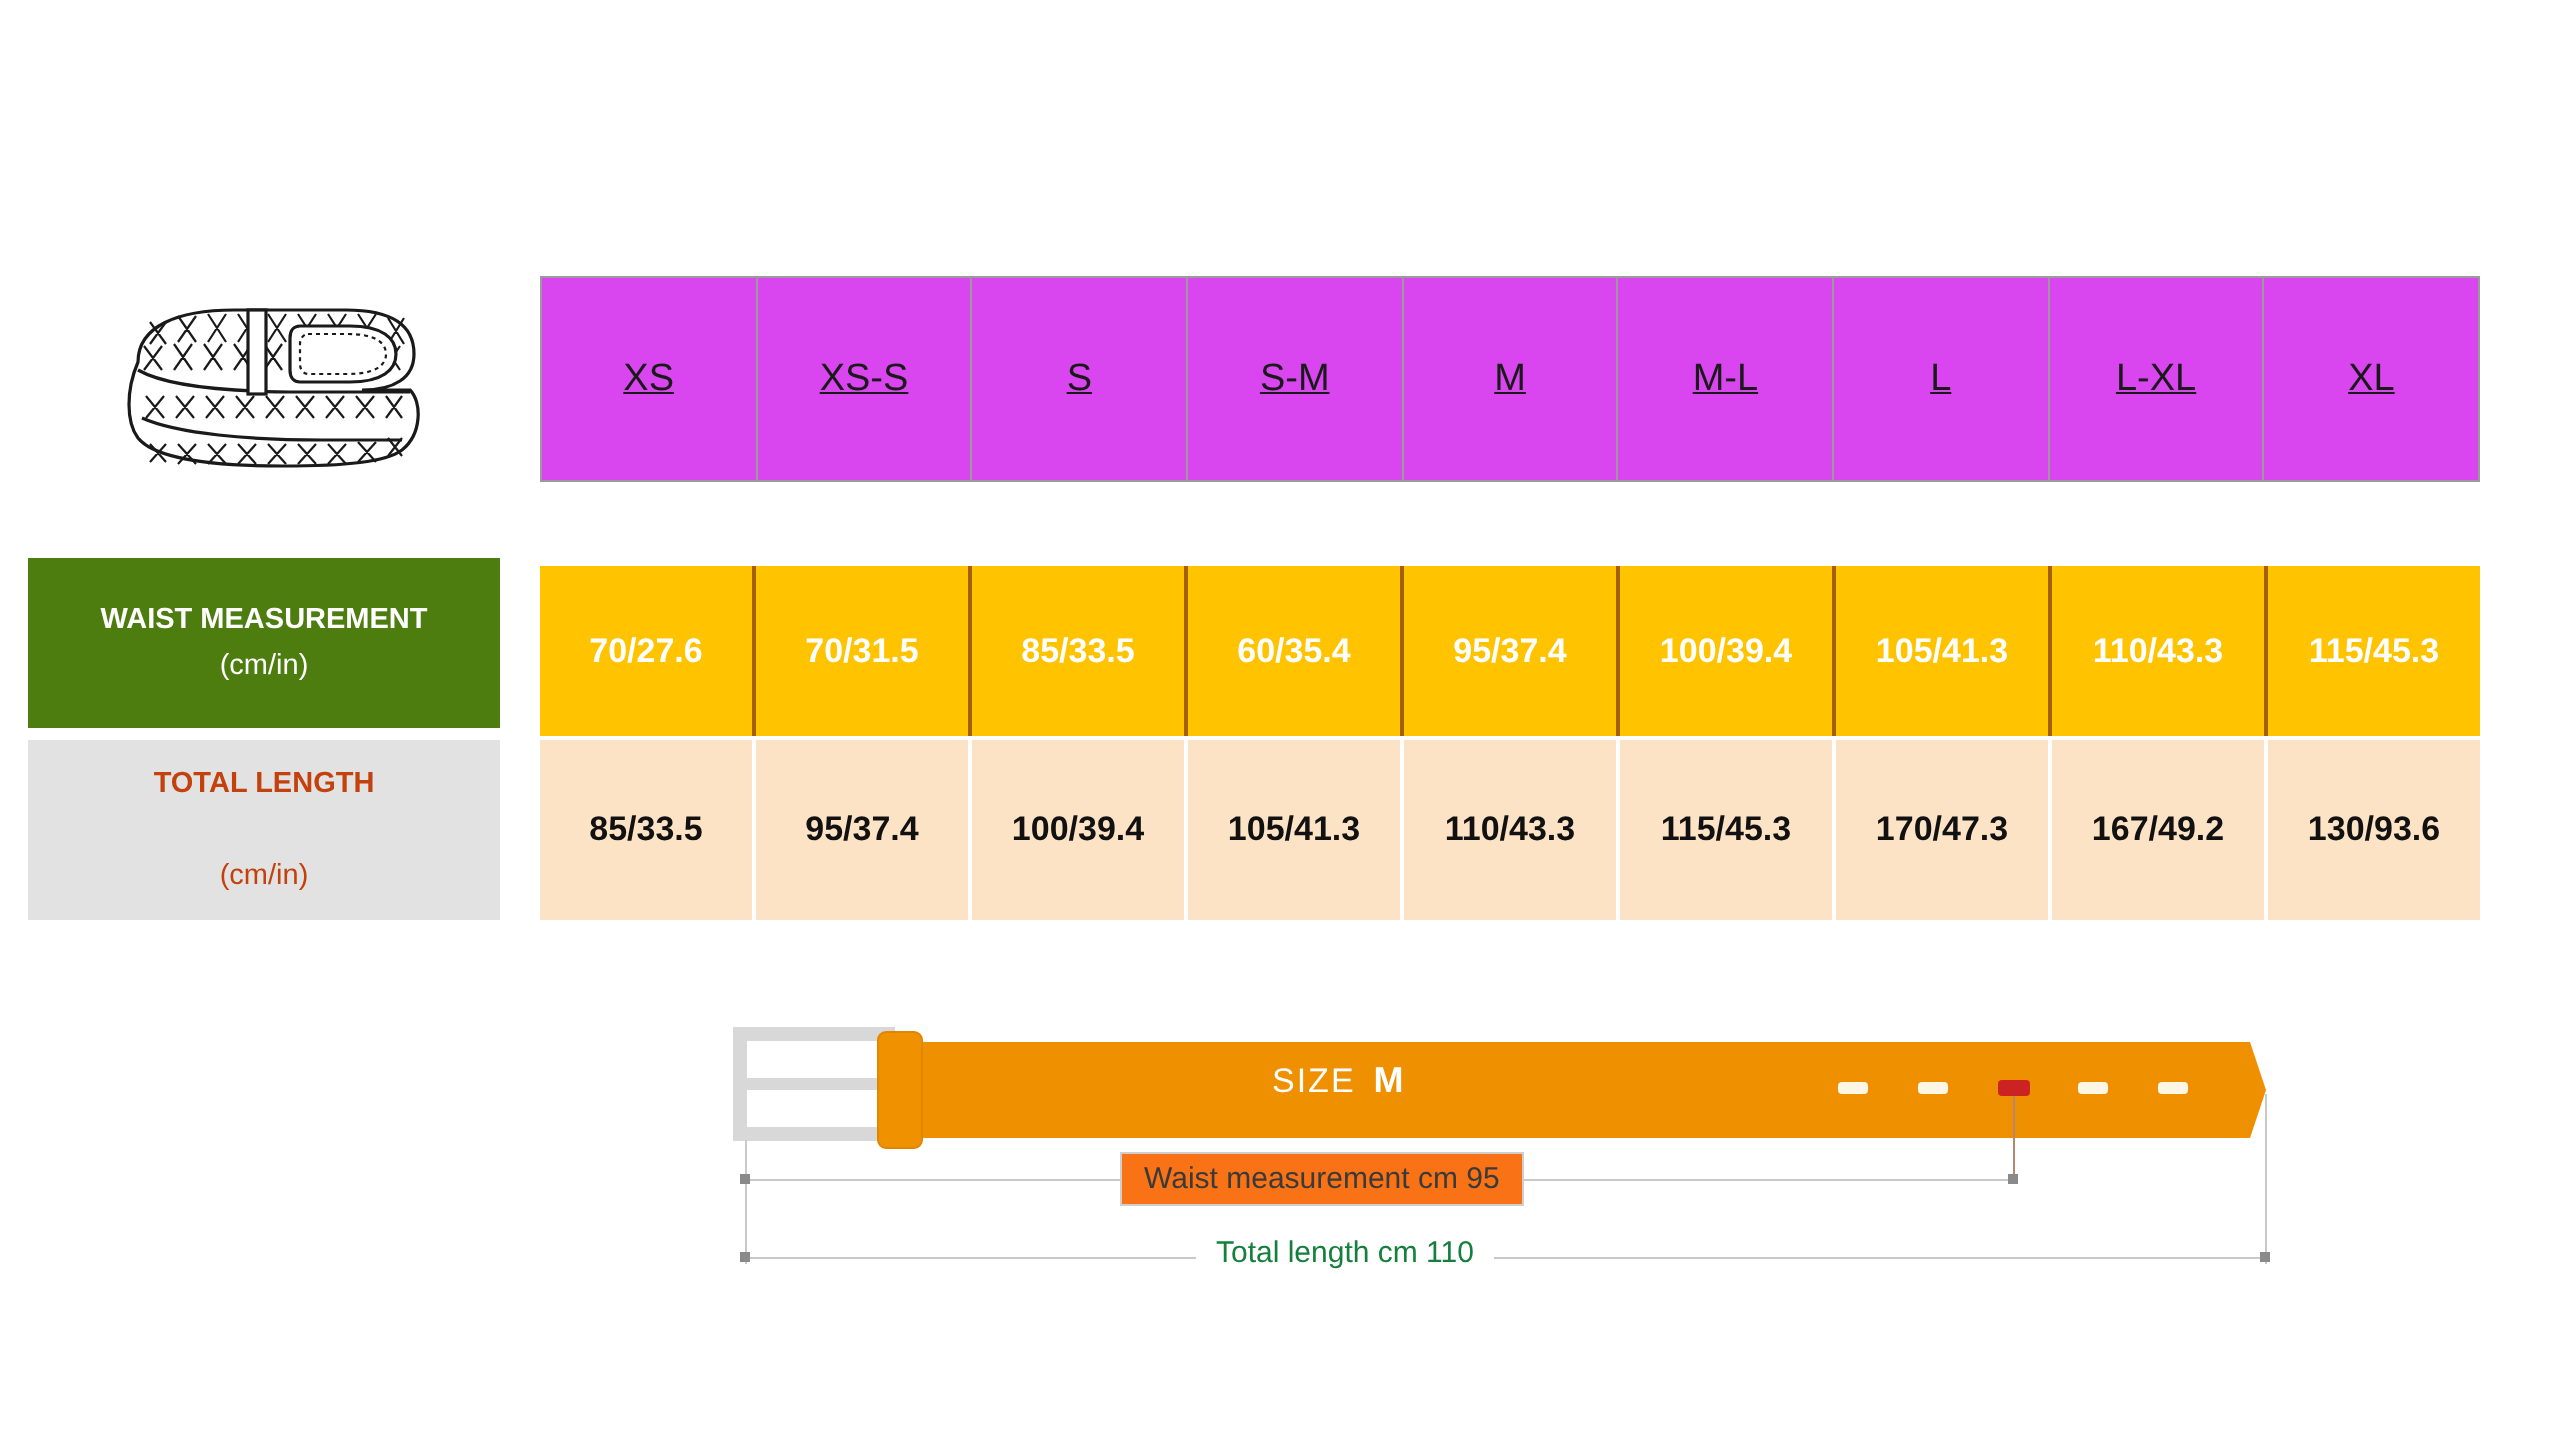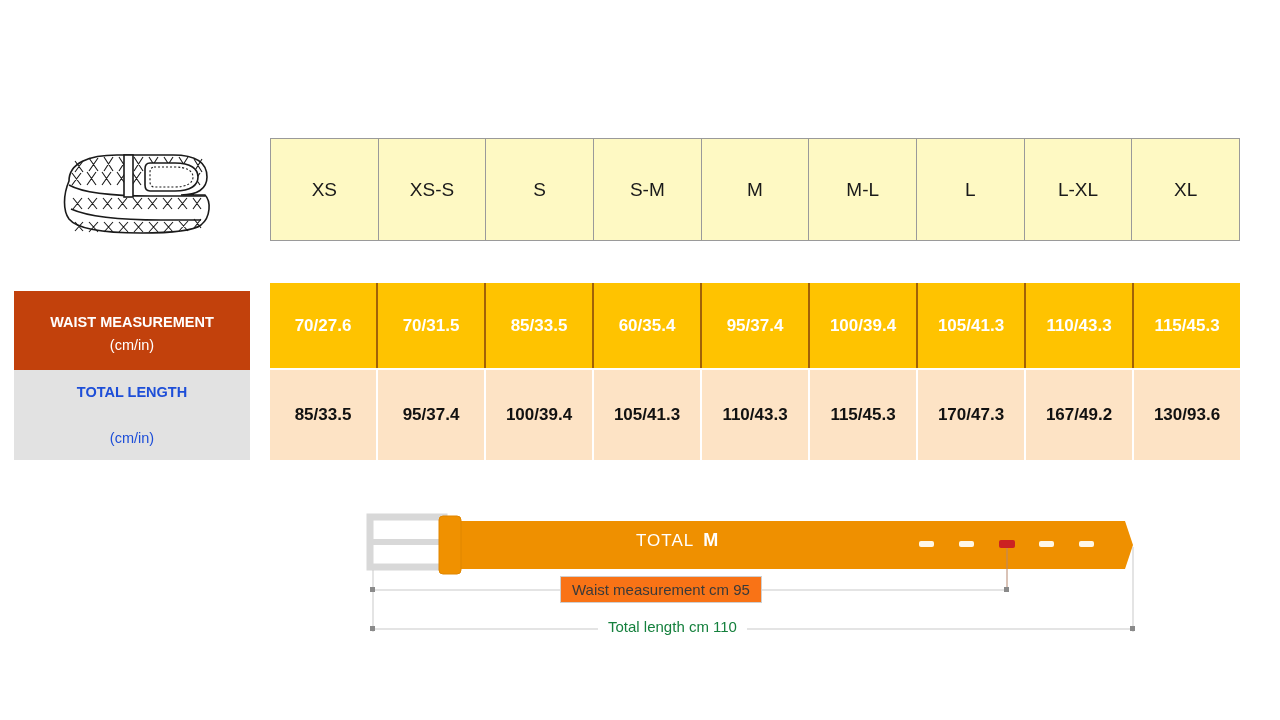--- a/index.html
+++ b/index.html
@@ -38,22 +38,23 @@
   }
   .hdr-cell {
     flex: 1 1 0;
     border: 1px solid #9a9a9a;
     margin-left: -1px;
     display: flex;
     align-items: center;
     justify-content: center;
     font-size: 19px;
     color: #1a1a1a;
-    background: #fef9c3;
+    background: #d946ef;
     box-sizing: border-box;
+    text-decoration: underline;
   }
   .hdr-cell:first-child { margin-left: 0; }
 
   
   .data-band {
     position: absolute;
     left: 270px;
     width: 970px;
     display: flex;
   }
@@ -91,28 +92,28 @@
     flex-direction: column;
     align-items: center;
     justify-content: center;
     text-align: center;
     font-size: 14.5px;
     font-weight: bold;
     line-height: 1.55;
     box-sizing: border-box;
   }
   #waist-label {
-    top: 291px; height: 85px;
-    background: #c2410c;
+    top: 279px; height: 85px;
+    background: #4d7c0f;
     color: #ffffff;
   }
   #length-label {
     top: 370px; height: 90px;
     background: #E2E2E2;
-    color: #1d4ed8;
+    color: #c2410c;
     gap: 24px;
   }
   .row-label .sub { font-weight: normal; }
 
   
   #belt-diagram {
     position: absolute;
     left: 355px;
     top: 500px;
     width: 800px;
@@ -281,17 +282,17 @@
     <rect x="15" y="87" width="5" height="5" fill="#8a8a8a"></rect>
     <rect x="649" y="87" width="5" height="5" fill="#8a8a8a"></rect>
 
     <line x1="18" y1="129" x2="778" y2="129" stroke="#c9c9c9" stroke-width="1"></line>
     <rect x="15" y="126" width="5" height="5" fill="#8a8a8a"></rect>
     <rect x="775" y="126" width="5" height="5" fill="#8a8a8a"></rect>
   </svg>
 </div>
 
 <div id="belt-size-text">
-  <span>TOTAL</span><span class="val">M</span>
+  <span>SIZE</span><span class="val">M</span>
 </div>
 
 <div id="waist-dim-label">Waist measurement cm 95</div>
 <div id="total-dim-label">Total length cm 110</div>
 
 </body></html>

